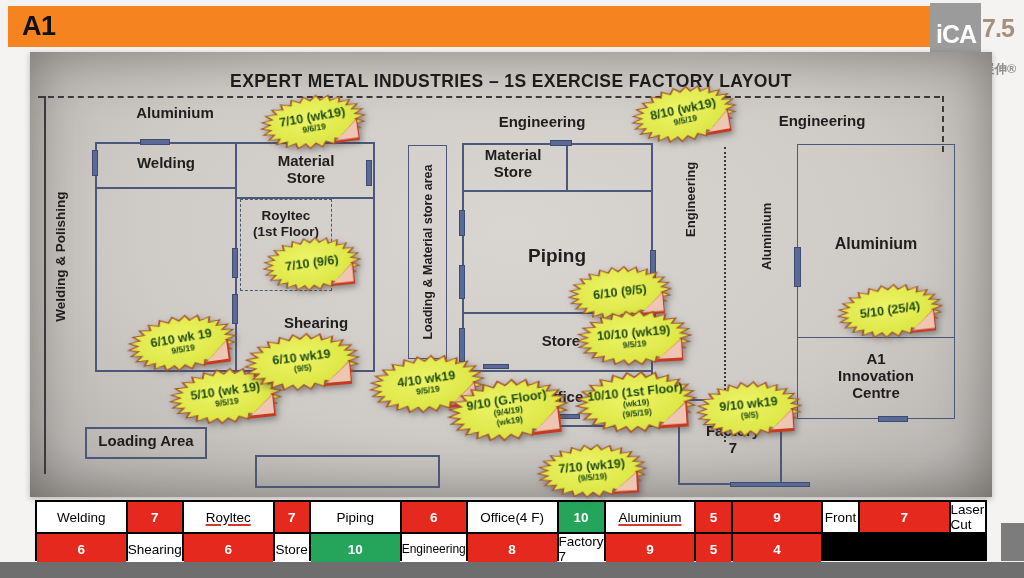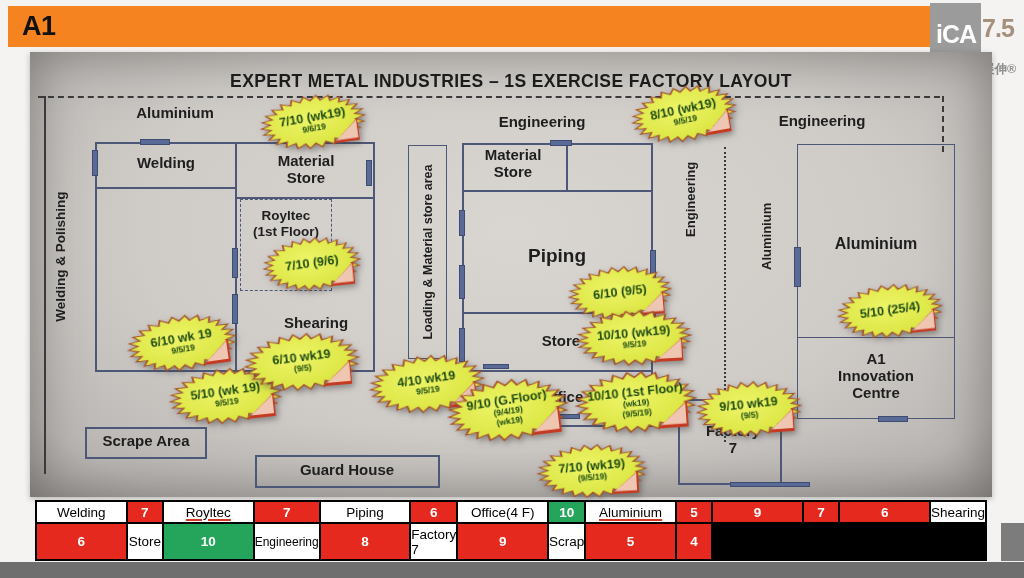--- a/index.html
+++ b/index.html
@@ -115,22 +115,21 @@
       <div class="door" style="left: 453px; top: 312px; width: 26px; height: 5px;"></div>
       <div class="door" style="left: 530px; top: 362px; width: 20px; height: 5px;"></div>
       <div class="lbl" style="left: 45px; top: 53.375px; width: 200px; font-size: 15px;">Aluminium</div>
       <div class="lbl" style="left: -69px; top: 197.238px; width: 200px; font-size: 13.5px; transform: rotate(-90deg);">Welding &amp; Polishing</div>
       <div class="lbl" style="left: 36px; top: 103.375px; width: 200px; font-size: 15px;">Welding</div>
       <div class="lbl" style="left: 176px; top: 100.75px; width: 200px; font-size: 15px;">Material
 Store</div>
       <div class="lbl" style="left: 156px; top: 156.475px; width: 200px; font-size: 13.5px;">Royltec
 (1st Floor)</div>
       <div class="lbl" style="left: 186px; top: 263.375px; width: 200px; font-size: 15px;">Shearing</div>
-      <div class="lbl" style="left: 16px; top: 381.375px; width: 200px; font-size: 15px;">Scrape Area</div>
-      <div class="lbl" style="left: 217px; top: 410.375px; width: 200px; font-size: 15px;">Guard House</div>
+      <div class="lbl" style="left: 16px; top: 381.375px; width: 200px; font-size: 15px;">Loading Area</div>
       <div class="lbl" style="left: 298px; top: 192.812px; width: 200px; font-size: 12.5px; transform: rotate(-90deg);">Loading &amp; Material store area</div>
       <div class="lbl" style="left: 412px; top: 62.375px; width: 200px; font-size: 15px;">Engineering</div>
       <div class="lbl" style="left: 383px; top: 94.75px; width: 200px; font-size: 15px;">Material
 Store</div>
       <div class="lbl" style="left: 427px; top: 193.075px; width: 200px; font-size: 19px;">Piping</div>
       <div class="lbl" style="left: 431px; top: 281.375px; width: 200px; font-size: 15px;">Store</div>
       <div class="lbl" style="left: 432px; top: 337.375px; width: 200px; font-size: 15px;">Office</div>
       <div class="lbl" style="left: 561px; top: 139.525px; width: 200px; font-size: 13px; transform: rotate(-90deg);">Engineering</div>
       <div class="lbl" style="left: 692px; top: 61.375px; width: 200px; font-size: 15px;">Engineering</div>
       <div class="lbl" style="left: 637px; top: 176.525px; width: 200px; font-size: 13px; transform: rotate(-90deg);">Aluminium</div>
@@ -273,29 +272,30 @@
     <div class="ts" style="background: rgb(229, 41, 30);">7</div>
     <div class="tl ul">Royltec</div>
     <div class="ts" style="background: rgb(229, 41, 30);">7</div>
     <div class="tl">Piping</div>
     <div class="ts" style="background: rgb(229, 41, 30);">6</div>
     <div class="tl">Office(4 F)</div>
     <div class="ts" style="background: rgb(37, 165, 91);">10</div>
     <div class="tl ul">Aluminium</div>
     <div class="ts" style="background: rgb(229, 41, 30);">5</div>
     <div class="ts" style="background: rgb(229, 41, 30);">9</div>
+    <div class="tl">Front</div>
     <div class="ts" style="background: rgb(229, 41, 30);">7</div>
+    <div class="tl">Laser Cut</div>
     <div class="ts" style="background: rgb(229, 41, 30);">6</div>
     <div class="tl">Shearing</div>
     <div class="ts" style="background: rgb(229, 41, 30);">6</div>
     <div class="tl">Store</div>
     <div class="ts" style="background: rgb(37, 165, 91);">10</div>
     <div class="tl sm">Engineering</div>
     <div class="ts" style="background: rgb(229, 41, 30);">8</div>
     <div class="tl">Factory 7</div>
     <div class="ts" style="background: rgb(229, 41, 30);">9</div>
-    <div class="tl">Scrap</div>
     <div class="ts" style="background: rgb(229, 41, 30);">5</div>
     <div class="ts" style="background: rgb(229, 41, 30);">4</div>
   </div>
 
 <div class="bottom-strip"></div>
 <div class="corner-block"></div>
 
 </body></html>

